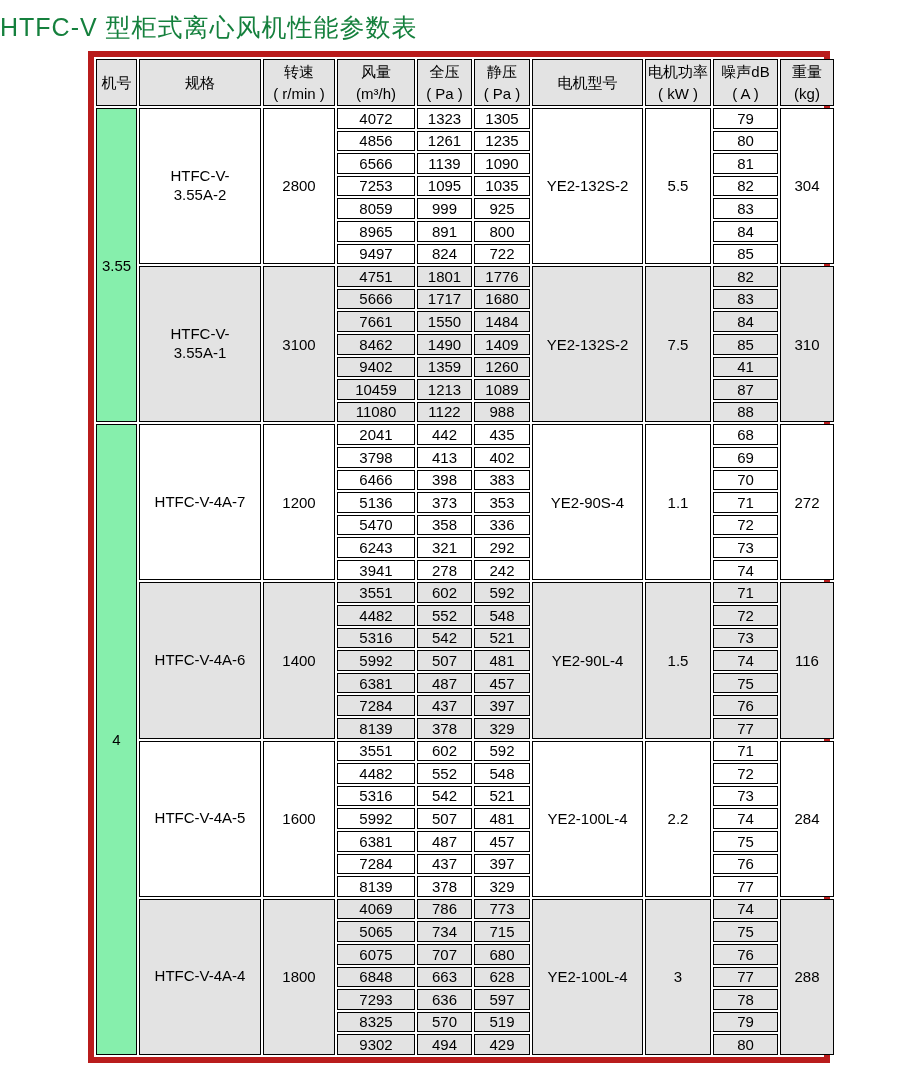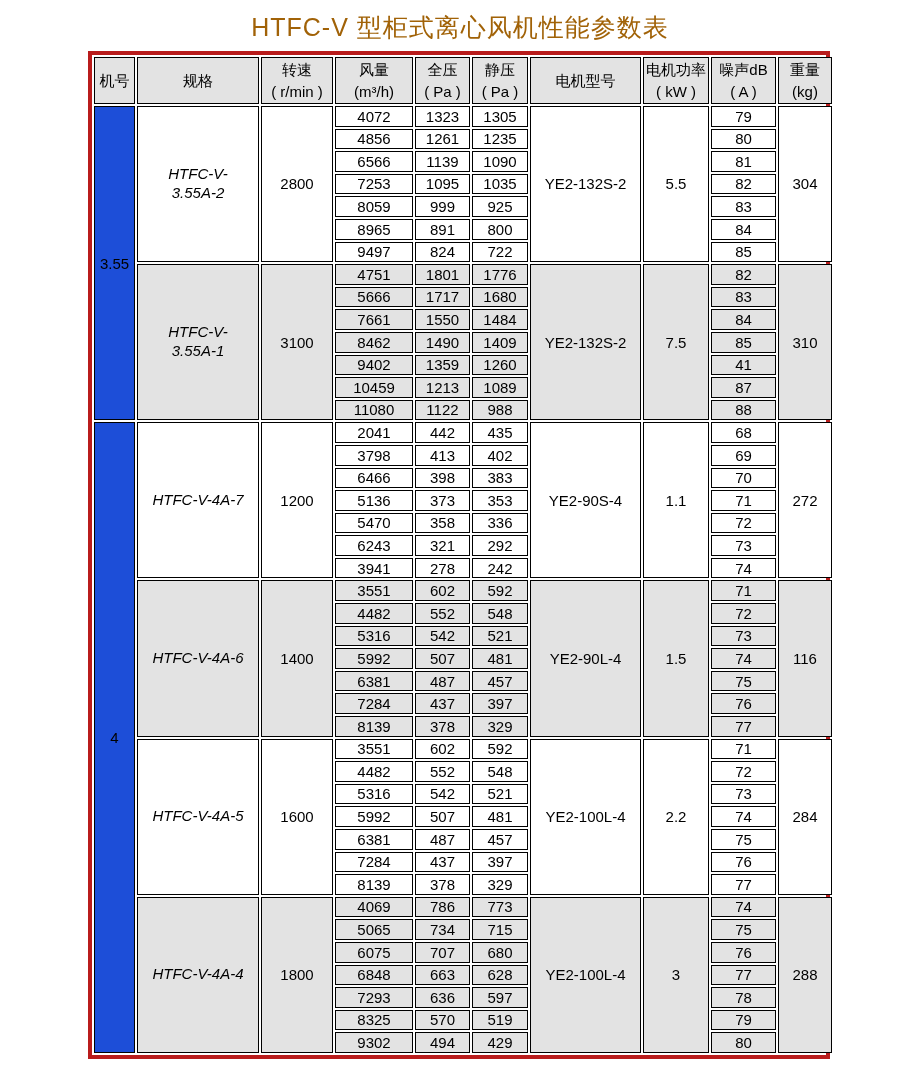--- a/index.html
+++ b/index.html
@@ -2,48 +2,48 @@
 <html><head>
 <meta charset="utf-8">
 <style>
   html,body{margin:0;padding:0;}
   body{
     width:920px;height:1068px;background:#ffffff;color:#000;
     font-family:"Liberation Sans","DejaVu Sans",sans-serif;
     -webkit-font-smoothing:antialiased;
   }
   .title{
-    margin:11px 0 7px 0;text-align:center;
-    font-size:25px;font-weight:500;letter-spacing:1px;color:#a16207;
+    margin:11px 0 7px 0;text-align:left;
+    font-size:25px;font-weight:500;letter-spacing:1px;color:#15803d;
   }
   .table-frame{
     margin-left:88px;width:742px;box-sizing:border-box;
-    border:4px solid #b91c1c;background:#fff;
+    border:6px solid #b91c1c;background:#fff;
   }
   table{
     border-collapse:separate;border-spacing:2px;
     table-layout:fixed;width:100%;
   }
   col.c1{width:41px}  col.c2{width:122px} col.c3{width:72px}
   col.c4{width:78px}  col.c5{width:55px}  col.c6{width:56px}
   col.c7{width:111px} col.c8{width:66px}  col.c9{width:65px}
   col.c10{width:54px}
   th,td{
     border:1px solid #000;box-sizing:border-box;
     text-align:center;vertical-align:middle;
     font-size:15px;padding:0 3px;color:#000;background:#ffffff;
   }
   th{
     height:47px;background:#e3e3e3;font-weight:normal;line-height:1.45;
     padding:0 1px;
   }
   tbody td{height:20.6px;line-height:1.15;}
   td.shaded{background:#e3e3e3;}
-  td.model{padding:0 10px;line-height:1.25;font-style:italic;}
-  td.size{background:#1d4ed8;}
+  td.model{padding:0 10px;line-height:1.25;}
+  td.size{background:#86efac;}
 </style>
 </head>
 <body>
 
 <div>
   <h1 class="title">HTFC-V 型柜式离心风机性能参数表</h1>
 
   <div class="table-frame">
     <table>
       <colgroup>

